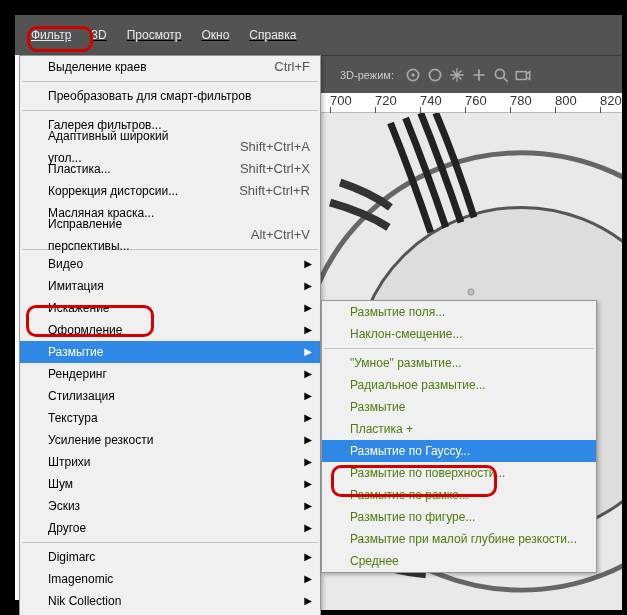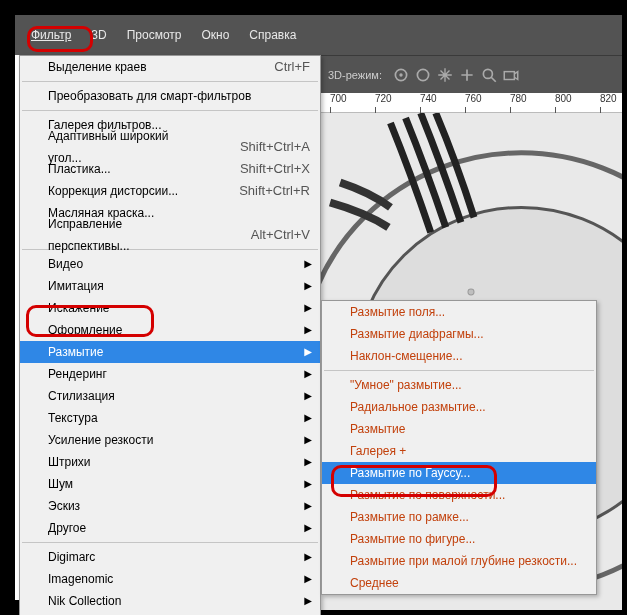--- a/index.html
+++ b/index.html
@@ -1,42 +1,42 @@
 <!DOCTYPE html>
 <html><head>
 <meta charset="utf-8">
 <style>
 * { margin: 0; padding: 0; box-sizing: border-box; font-family: "Segoe UI", Tahoma, sans-serif; font-size: 12px; }
 body { background: #000; width: 627px; height: 615px; position: relative; overflow: hidden; }
 .frame { position: absolute; left: 15px; top: 15px; width: 597px; height: 585px; background: #fff; }
 
-.menubar { position: absolute; left: 0; top: 0; right: -10px; height: 40px; background: #535353; display: flex; align-items: center; padding-left: 8px; gap: 4px; }
+.menubar { position: absolute; left: 0; top: 0; right: -10px; height: 40px; background: #535353; display: flex; align-items: center; padding-left: 8px; gap: 4px; text-decoration: underline; }
 .menu-item { color: #e8e8e8; padding: 3px 8px; text-decoration: underline; text-decoration-color: transparent; user-select: none; }
 .menu-item .ul { text-decoration: underline; }
 
-.toolbar2 { position: absolute; left: 305px; right: -10px; top: 40px; height: 38px; background: #535353; border-top: 1px solid #3a3a3a; display: flex; align-items: center; padding-left: 8px; gap: 4px; color: #ccc; }
+.toolbar2 { position: absolute; left: 305px; right: -10px; top: 40px; height: 38px; background: #535353; border-top: 1px solid #3a3a3a; display: flex; align-items: center; padding-left: 20px; gap: 4px; color: #ccc; }
 .toolbar2 .lbl { font-size: 11px; margin-right: 6px; }
 .tb-icon { width: 18px; height: 18px; display: inline-flex; align-items: center; justify-content: center; color: #aaa; }
 
 .ruler { position: absolute; left: 305px; right: -10px; top: 78px; height: 20px; background: #fff; border-bottom: 1px solid #bbb; }
-.ruler .tick { position: absolute; top: 0; height: 20px; font-size: 10px; color: #333; }
+.ruler .tick { position: absolute; top: 0; height: 20px; font-size: 13px; color: #333; }
 .ruler .tick::before { content: ""; position: absolute; left: 0; top: 14px; width: 1px; height: 6px; background: #555; }
 
 .canvas { position: absolute; left: 305px; right: -10px; top: 98px; bottom: -10px; background: #f2f2f2; overflow: hidden; }
 .canvas svg { width: 100%; height: 100%; }
 
 .dropdown { position: absolute; left: 4px; top: 40px; width: 302px; background: #f0f0f0; border: 1px solid #979797; box-shadow: 2px 2px 4px rgba(0,0,0,0.25); }
 .dropdown .row { position: relative; height: 22px; line-height: 22px; padding-left: 28px; padding-right: 10px; display: flex; justify-content: space-between; align-items: center; color: #000; gap: 48px; }
 .dropdown .row.hl { background: #2f87e6; color: #fff; }
 .dropdown .row .arrow { position: absolute; right: 8px; font-size: 10px; }
 .dropdown .row .short { color: #555; font-size: 13px; }
 .dropdown hr { border: none; border-top: 1px solid #c5c5c5; margin: 3px 2px; }
 
 .submenu { position: absolute; left: 306px; top: 285px; width: 276px; background: #f0f0f0; border: 1px solid #979797; box-shadow: 2px 2px 4px rgba(0,0,0,0.25); }
-.submenu .row { height: 22px; line-height: 22px; padding-left: 28px; color: #c2410c; }
+.submenu .row { height: 22px; line-height: 22px; padding-left: 28px; color: #4d7c0f; }
 .submenu .row.hl { background: #2f87e6; color: #ffffff; }
 .submenu hr { border: none; border-top: 1px solid #c5c5c5; margin: 3px 2px; }
 
 .redring { position: absolute; border: 3px solid #d40000; border-radius: 10px; pointer-events: none; }
 .ring1 { left: 12px; top: 11px; width: 66px; height: 26px; }
 .ring2 { left: 11px; top: 290px; width: 128px; height: 32px; }
 .ring3 { left: 316px; top: 450px; width: 166px; height: 32px; }
 </style>
 </head>
 <body>
@@ -225,27 +225,26 @@
       </div>
     <div class="row">
         <span>Nik Software</span>
         <span class="arrow">▶</span>
       </div>
 
   </div>
 
   <div class="submenu">
     <div class="row">Размытие поля...</div>
-    <div class="row">Размытие диафрагмы...</div>
     <div class="row">Наклон-смещение...</div>
     <hr>
     <div class="row">"Умное" размытие...</div>
     <div class="row">Радиальное размытие...</div>
     <div class="row">Размытие</div>
-    <div class="row">Галерея +</div>
+    <div class="row">Пластика +</div>
     <div class="row hl">Размытие по Гауссу...</div>
     <div class="row">Размытие по поверхности...</div>
     <div class="row">Размытие по рамке...</div>
     <div class="row">Размытие по фигуре...</div>
     <div class="row">Размытие при малой глубине резкости...</div>
     <div class="row">Среднее</div>
   </div>
 
   <div class="redring ring1"></div>
   <div class="redring ring2"></div>

